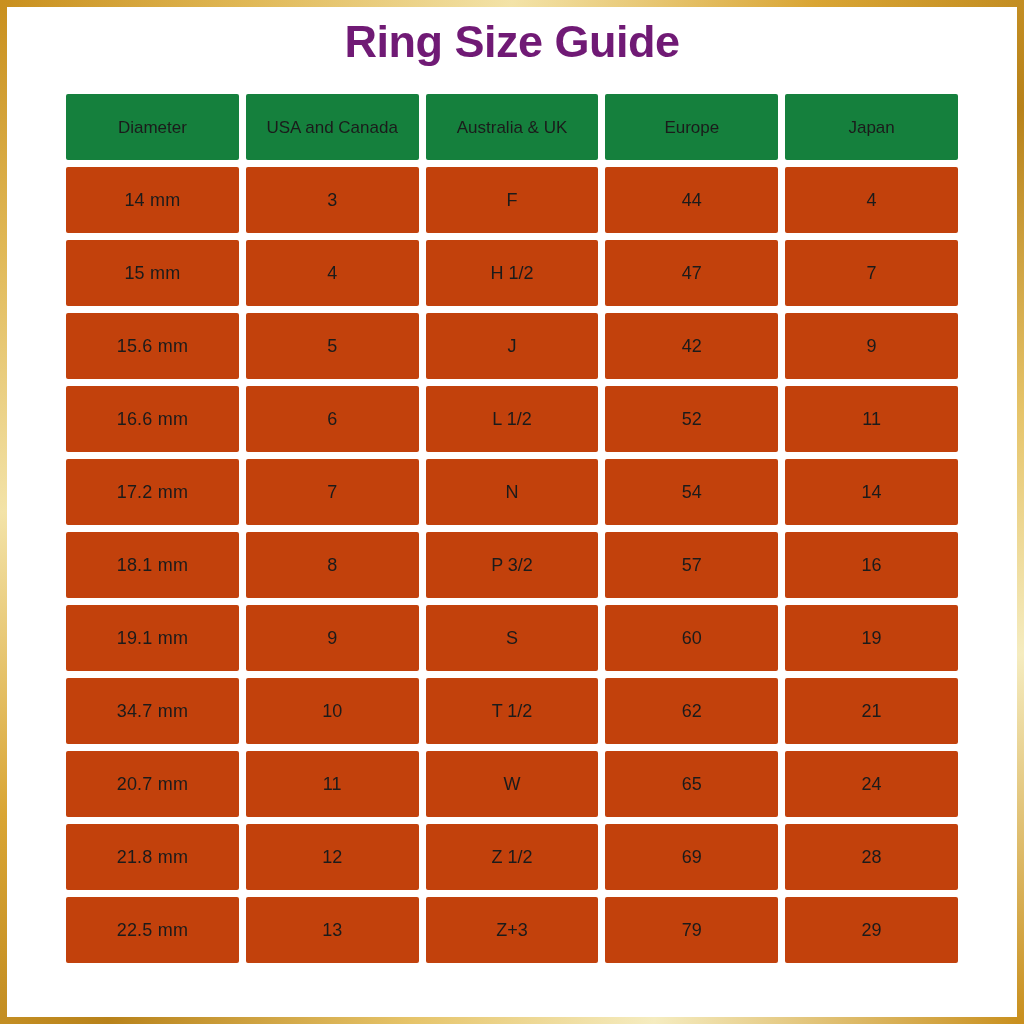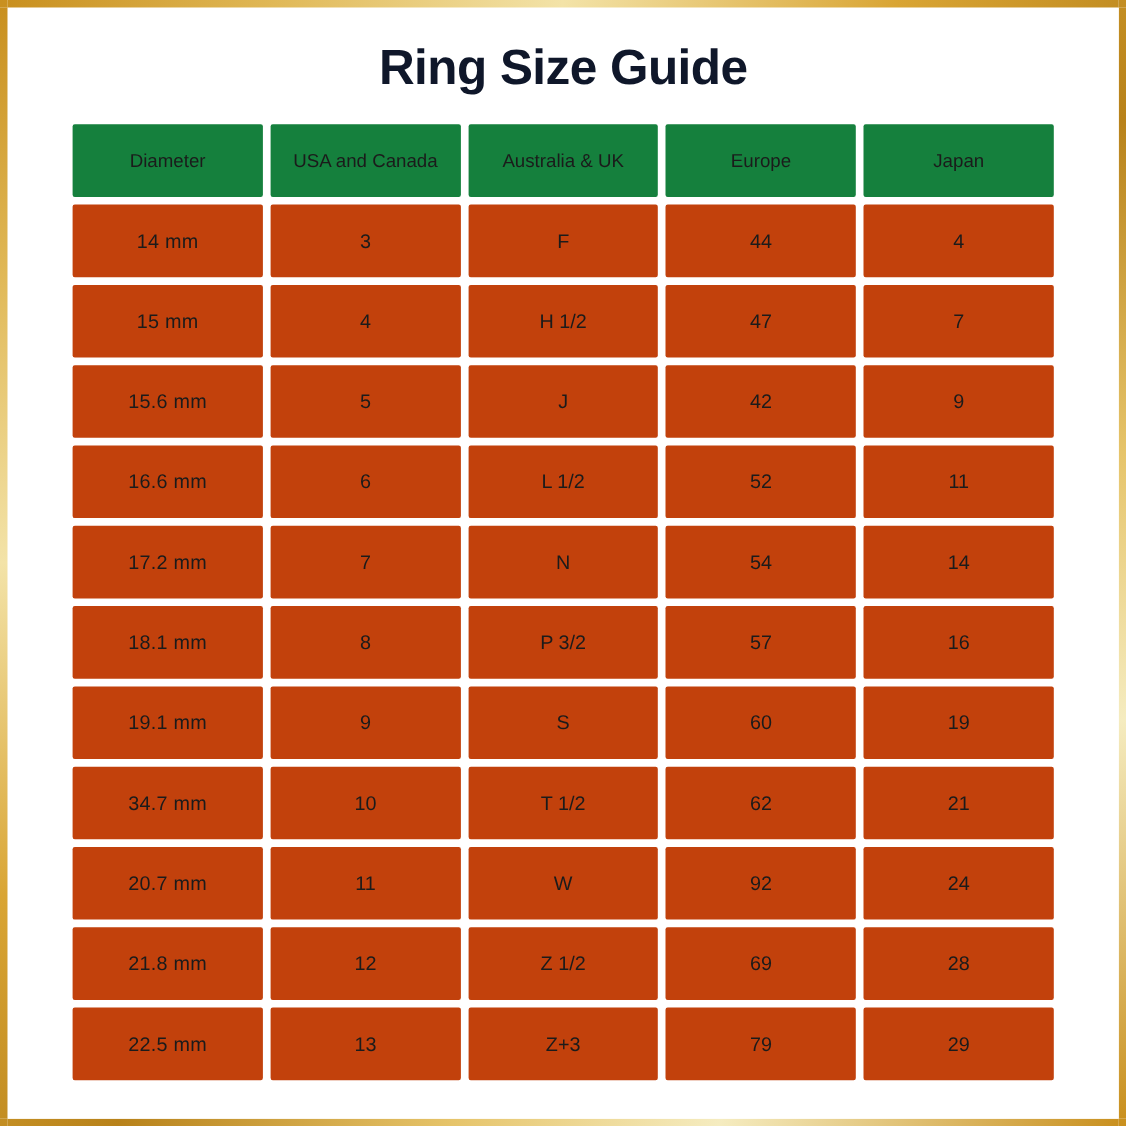--- a/index.html
+++ b/index.html
@@ -33,23 +33,23 @@
     position: absolute;
     inset: 7px;
     background: #ffffff;
     box-sizing: border-box;
     padding: 0;
   }
   #title {
     text-align: center;
     font-size: 45px;
     font-weight: bold;
-    color: #0f172a;
+    color: #701a75;
     letter-spacing: -0.5px;
-    margin: 30px 0 0 0;
+    margin: 11px 0 0 0;
     line-height: 1.05;
   }
   #table-wrap {
     margin: 22px 52px 0 52px;
   }
   table.size-table {
     width: 100%;
     border-collapse: separate;
     border-spacing: 7px 7px;
     table-layout: fixed;
@@ -153,21 +153,21 @@
             <td class="diameter-cell">34.7 mm</td>
             <td>10</td>
             <td>T 1/2</td>
             <td>62</td>
             <td>21</td>
           </tr>
           <tr>
             <td class="diameter-cell">20.7 mm</td>
             <td>11</td>
             <td>W</td>
-            <td>92</td>
+            <td>65</td>
             <td>24</td>
           </tr>
           <tr>
             <td class="diameter-cell">21.8 mm</td>
             <td>12</td>
             <td>Z 1/2</td>
             <td>69</td>
             <td>28</td>
           </tr>
           <tr>

